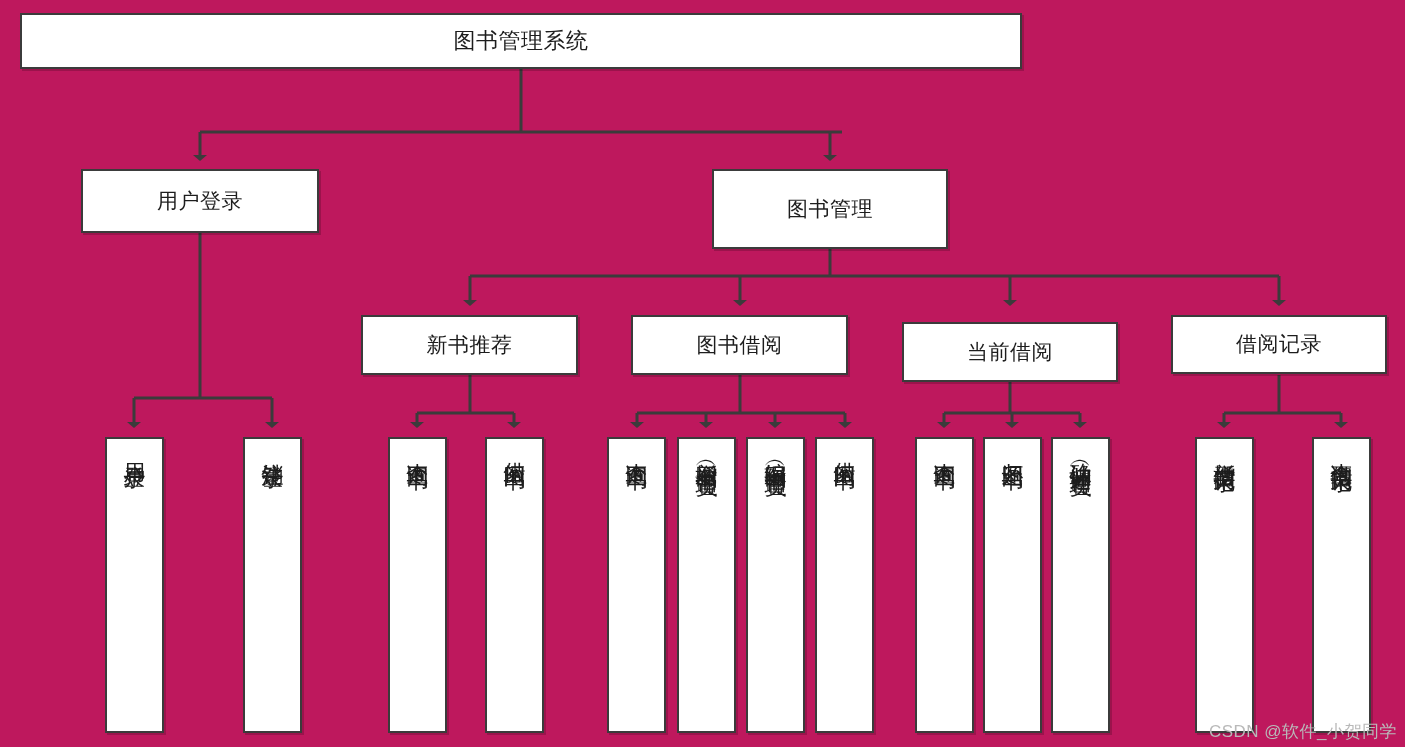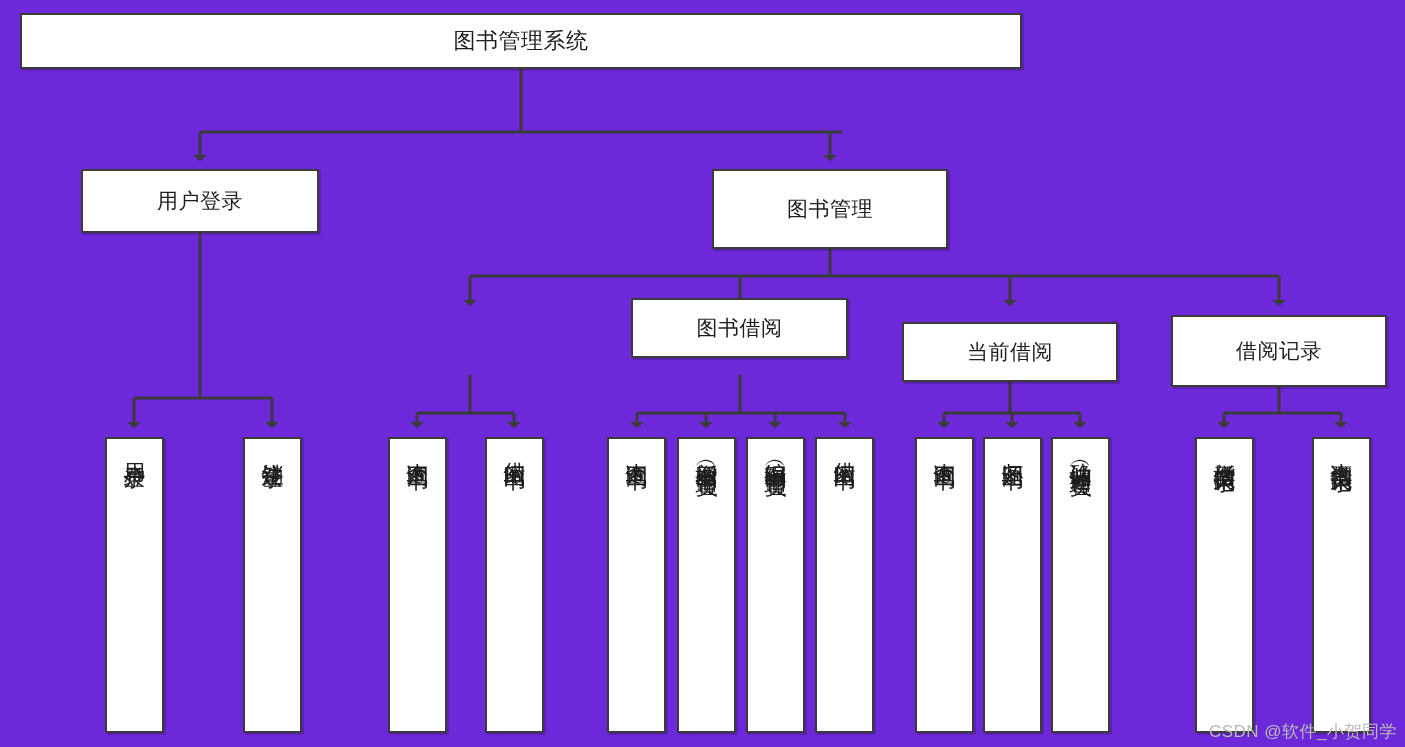--- a/index.html
+++ b/index.html
@@ -7,21 +7,21 @@
     padding: 0;
     background: #ffffff;
   }
   body {
     font-family: "Liberation Sans", "DejaVu Sans", sans-serif;
   }
   #canvas {
     position: relative;
     width: 1405px;
     height: 747px;
-    background: #6d28d9;
+    background: #be185d;
     overflow: hidden;
   }
   svg.edges {
     position: absolute;
     left: 0;
     top: 0;
     width: 1405px;
     height: 747px;
     pointer-events: none;
   }
@@ -129,27 +129,30 @@
     <span class="lbl">图书管理系统</span>
   </div>
 
   <div class="node h" style="left:81px; top:169px; width:238px; height:64px;">
     <span class="lbl">用户登录</span>
   </div>
   <div class="node h" style="left:712px; top:169px; width:236px; height:80px;">
     <span class="lbl">图书管理</span>
   </div>
 
-  <div class="node h" style="left:631px; top:298px; width:217px; height:60px;">
+  <div class="node h" style="left:361px; top:315px; width:217px; height:60px;">
+    <span class="lbl">新书推荐</span>
+  </div>
+  <div class="node h" style="left:631px; top:315px; width:217px; height:60px;">
     <span class="lbl">图书借阅</span>
   </div>
   <div class="node h" style="left:902px; top:322px; width:216px; height:60px;">
     <span class="lbl">当前借阅</span>
   </div>
-  <div class="node h" style="left:1171px; top:315px; width:216px; height:72px;">
+  <div class="node h" style="left:1171px; top:315px; width:216px; height:59px;">
     <span class="lbl">借阅记录</span>
   </div>
 
   <div class="node v" style="left:105px; top:437px; width:59px; height:296px;">
     <span class="lbl">用户登录</span>
   </div>
   <div class="node v" style="left:243px; top:437px; width:59px; height:296px;">
     <span class="lbl">注销登录</span>
   </div>
 

